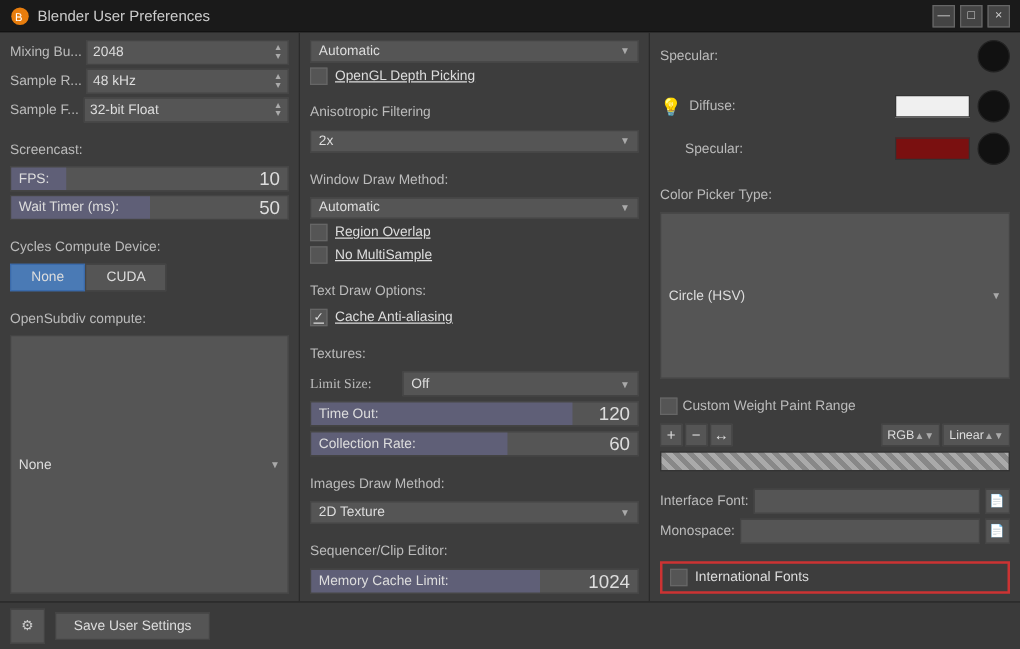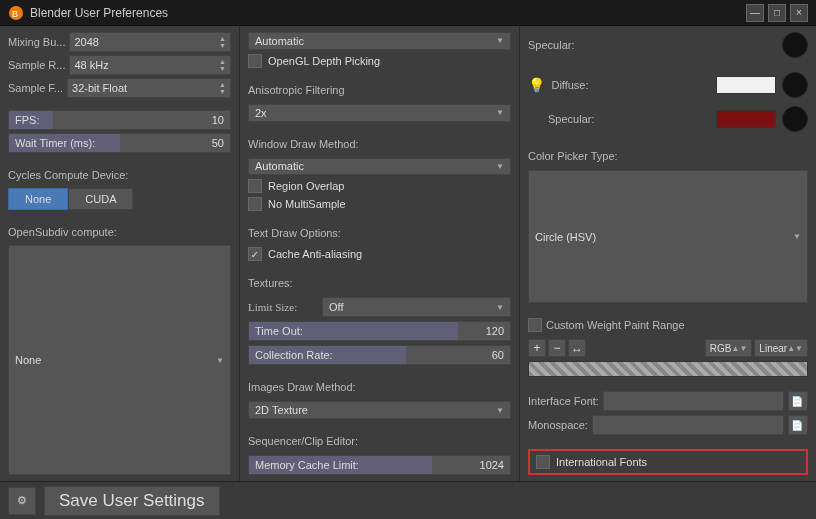--- a/index.html
+++ b/index.html
@@ -73,21 +73,21 @@
       justify-content: center;
       cursor: pointer;
       color: #ccc;
     }
     .footer-save-btn {
       background: #555;
       border: 1px solid #444;
       color: #ddd;
       padding: 4px 14px;
       cursor: pointer;
-      font-size: 17px;
+      font-size: 11px;
     }
 
     
     .col-left {
       width: 240px;
       background: #3d3d3d;
       padding: 6px 8px;
       border-right: 1px solid #2a2a2a;
       display: flex;
       flex-direction: column;
@@ -187,26 +187,27 @@
     .slider-label {
       position: relative;
       z-index: 1;
       color: #ddd;
       font-size: 11px;
     }
     .slider-value {
       position: relative;
       z-index: 1;
       color: #ddd;
-      font-size: 11px;
+      font-size: 15px;
     }
     .checkbox-row {
       display: flex;
       align-items: center;
       gap: 6px;
+      text-decoration: underline;
     }
     .checkbox {
       width: 14px;
       height: 14px;
       background: #555;
       border: 1px solid #666;
       display: flex;
       align-items: center;
       justify-content: center;
     }
@@ -398,20 +399,23 @@
         <span>32-bit Float</span>
         <div class="spinner-arrows">
           <span>▲</span>
             <span>▼</span>
         </div>
       </div>
     </div>
 
     <div style="height:6px;"></div>
 
+    <div class="row">
+      <span class="label">Screencast:</span>
+    </div>
 
     <div class="slider-row">
       <div class="slider-field" style="position:relative;text-align:right;">
         <div class="slider-field-inner" style="width:20%;"></div>
         <span class="slider-label">FPS:</span>
         <span class="slider-value">10</span>
       </div>
     </div>
 
     <div class="slider-row">

